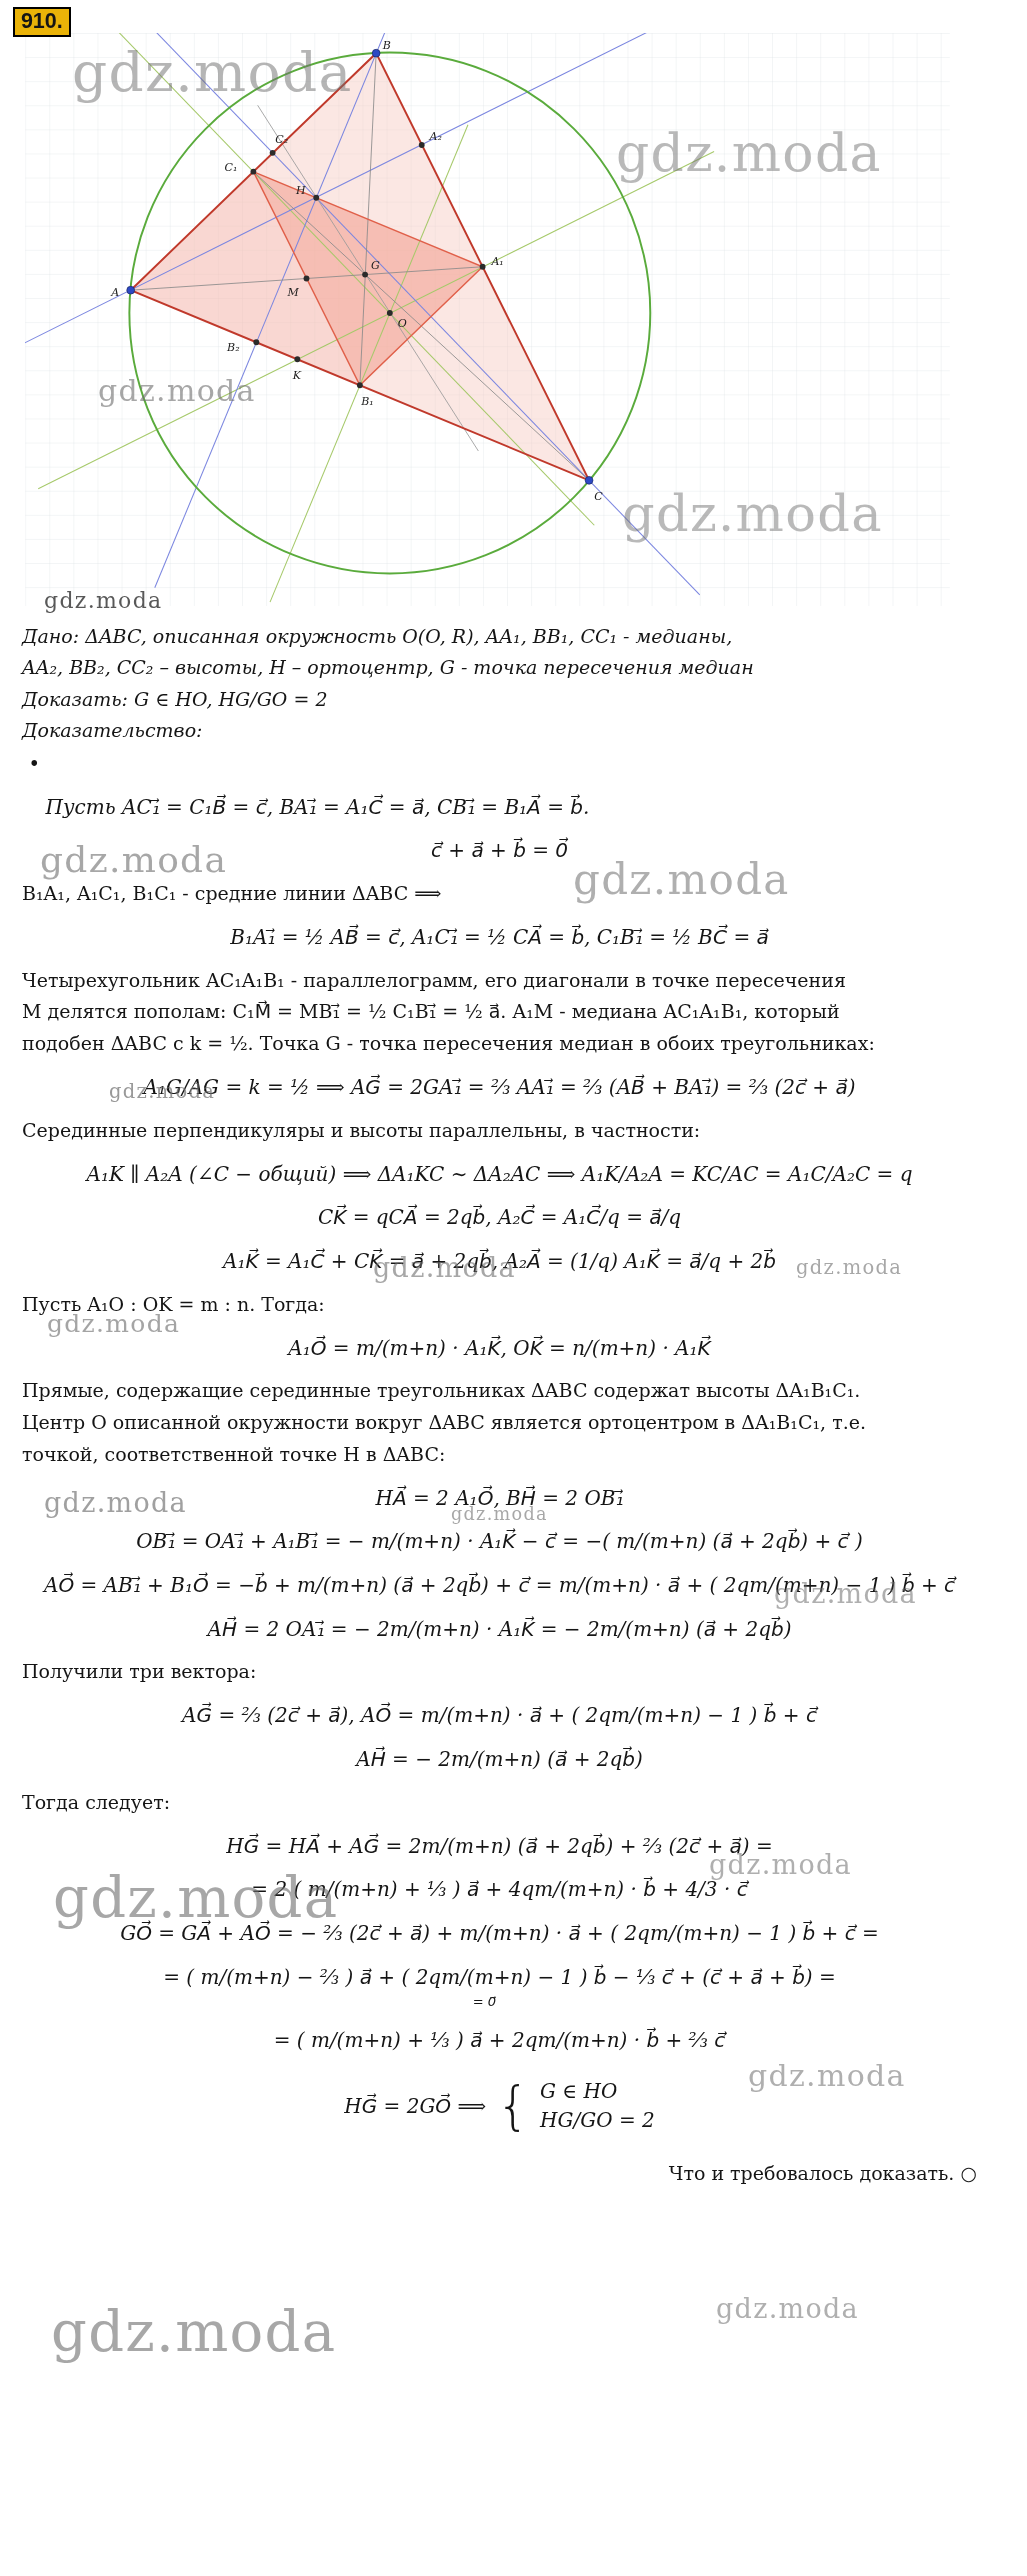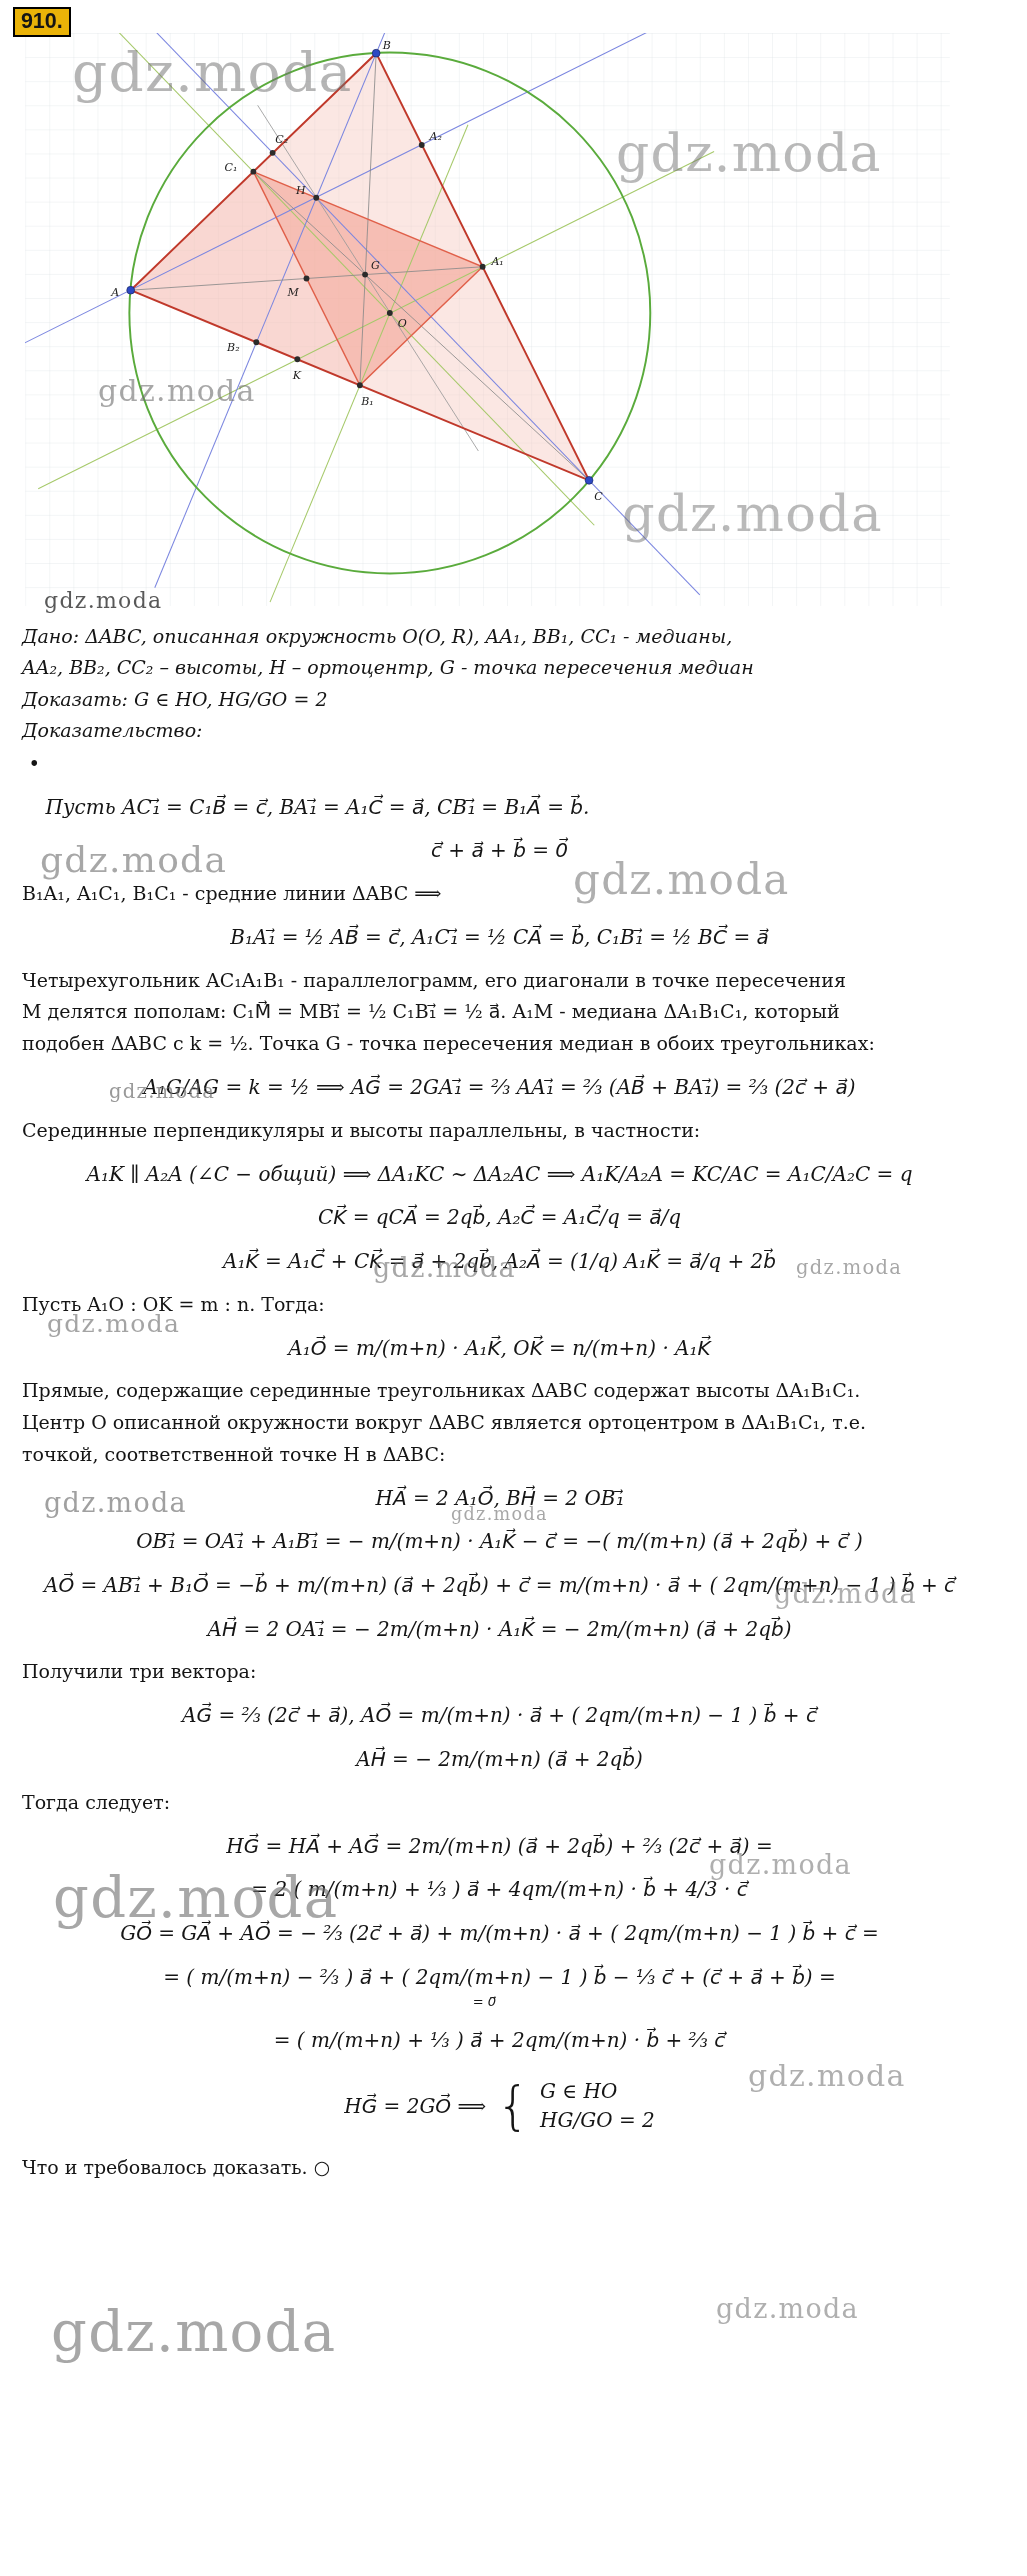--- a/index.html
+++ b/index.html
@@ -23,21 +23,21 @@
     font-size:20px;font-style:italic;margin:17.6px 0;text-align:center;
     font-family:"DejaVu Serif","DejaVu Sans",serif;line-height:1.3;
   }
   .f.small{font-size:20px;}
   .f.leftind{text-align:left;padding-left:23.5px;}
   .bullet{font-size:19.5px;margin:9px 0 2.6px 6.5px;}
   .note{ text-align:center;font-size:13px;font-style:italic;margin:-13px 0 9px 365px;width:195px;}
   .concl{display:flex;justify-content:center;align-items:center;gap:10.4px;font-style:italic;font-size:20px;margin:22px 0 17px 0;}
   .brace{font-size:52px;font-weight:200;line-height:0.9;font-family:"DejaVu Sans",sans-serif;font-style:normal;}
   .cases div{margin:4.6px 0;text-align:left;}
-  .qed{font-size:19px;margin-top:18px;}
+  .qed{font-size:19px;margin-top:24px;text-align:right;}
   svg text{font-family:"DejaVu Serif",serif;font-style:italic;font-size:17px;fill:#1c1c1c;}
 </style>
 </head>
 <body>
 
 <div class="badge">910.</div>
 
 <svg id="fig" width="925" height="573" viewBox="0 0 1420 880">
   <defs>
     <pattern id="grid" width="37" height="37" patternUnits="userSpaceOnUse">
@@ -147,21 +147,21 @@
   <div class="p it">Дано: ΔABC, описанная окружность O(O, R), AA₁, BB₁, CC₁ - медианы,</div>
   <div class="p it">AA₂, BB₂, CC₂ – высоты,  H – ортоцентр, G - точка пересечения медиан</div>
   <div class="p it">Доказать: G ∈ HO,  HG/GO = 2</div>
   <div class="p it">Доказательство:</div>
   <div class="bullet">•</div>
   <div class="f leftind">Пусть AC₁⃗ = C₁B⃗ = c⃗, BA₁⃗ = A₁C⃗ = a⃗, CB₁⃗ = B₁A⃗ = b⃗.</div>
   <div class="f">c⃗ + a⃗ + b⃗ = 0⃗</div>
   <div class="p">B₁A₁, A₁C₁, B₁C₁ - средние линии ΔABC ⟹</div>
   <div class="f">B₁A₁⃗ = ½ AB⃗ = c⃗,     A₁C₁⃗ = ½ CA⃗ = b⃗,     C₁B₁⃗ = ½ BC⃗ = a⃗</div>
   <div class="p">Четырехугольник AC₁A₁B₁ - параллелограмм, его диагонали в точке пересечения</div>
-  <div class="p">M делятся пополам: C₁M⃗ = MB₁⃗ = ½ C₁B₁⃗ = ½ a⃗. A₁M - медиана ΔA₁B₁C₁, который</div>
+  <div class="p">M делятся пополам: C₁M⃗ = MB₁⃗ = ½ C₁B₁⃗ = ½ a⃗. A₁M - медиана AC₁A₁B₁, который</div>
   <div class="p">подобен ΔABC с k = ½. Точка G - точка пересечения медиан в обоих треугольниках:</div>
   <div class="f">A₁G/AG = k = ½  ⟹  AG⃗ = 2GA₁⃗ = ⅔ AA₁⃗ = ⅔ (AB⃗ + BA₁⃗) = ⅔ (2c⃗ + a⃗)</div>
   <div class="p">Серединные перпендикуляры и высоты параллельны, в частности:</div>
   <div class="f small">A₁K ∥ A₂A  (∠C − общий)  ⟹  ΔA₁KC ∼ ΔA₂AC  ⟹  A₁K/A₂A = KC/AC = A₁C/A₂C = q</div>
   <div class="f">CK⃗ = qCA⃗ = 2qb⃗,      A₂C⃗ = A₁C⃗/q = a⃗/q</div>
   <div class="f">A₁K⃗ = A₁C⃗ + CK⃗ = a⃗ + 2qb⃗,      A₂A⃗ = (1/q) A₁K⃗ = a⃗/q + 2b⃗</div>
   <div class="p">Пусть A₁O : OK = m : n. Тогда:</div>
   <div class="f">A₁O⃗ = m/(m+n) · A₁K⃗,      OK⃗ = n/(m+n) · A₁K⃗</div>
   <div class="p">Прямые, содержащие серединные треугольниках ΔABC содержат высоты ΔA₁B₁C₁.</div>
   <div class="p">Центр O описанной окружности вокруг ΔABC является ортоцентром в ΔA₁B₁C₁, т.е.</div>

